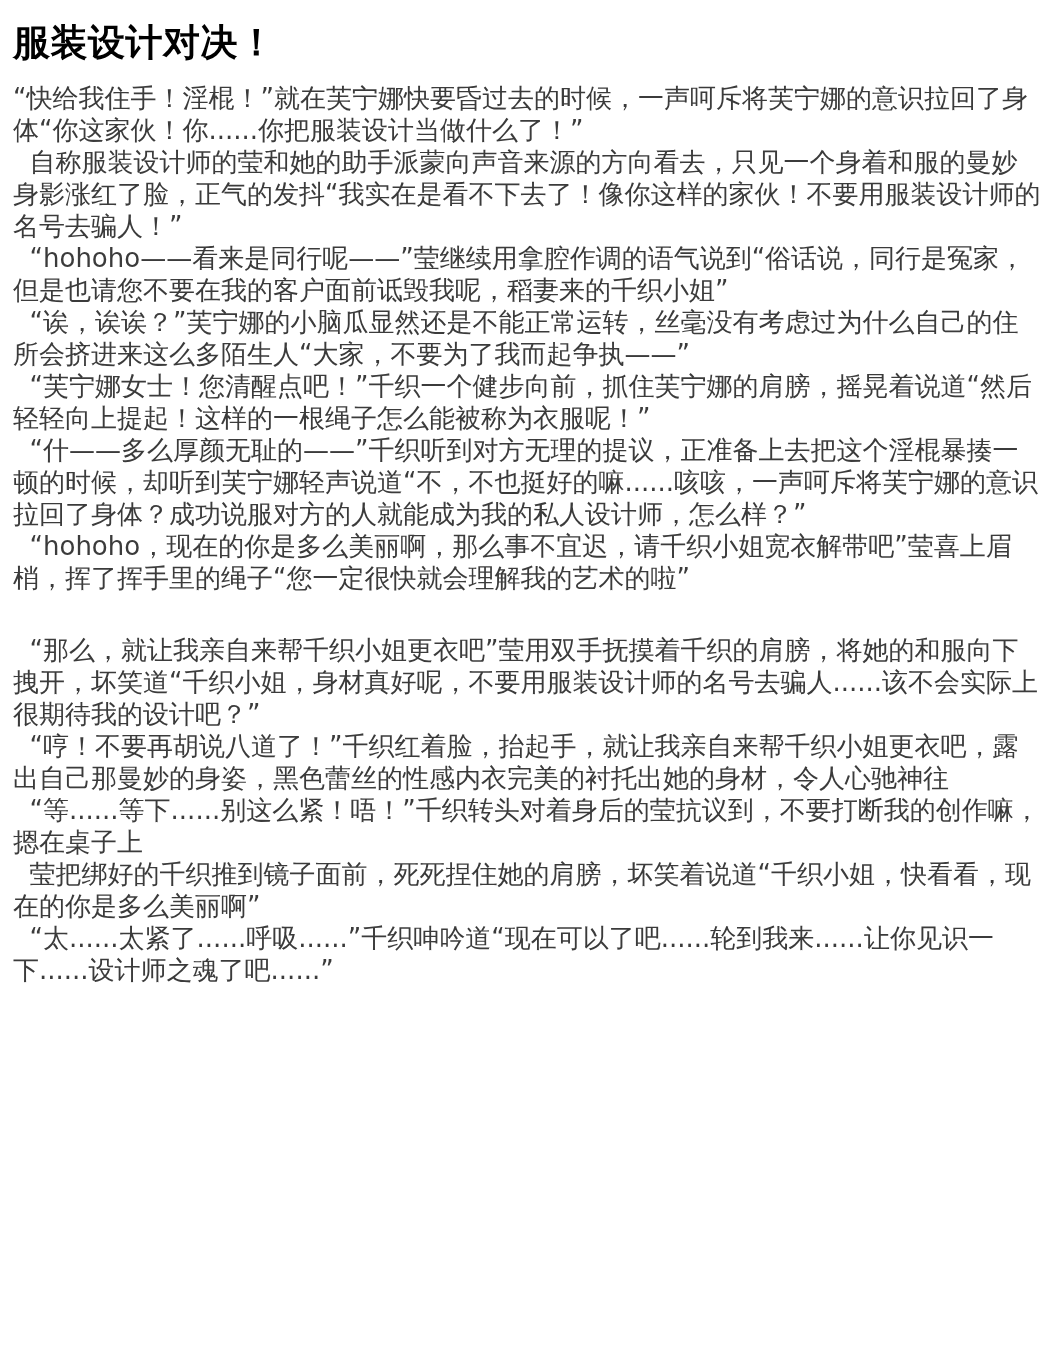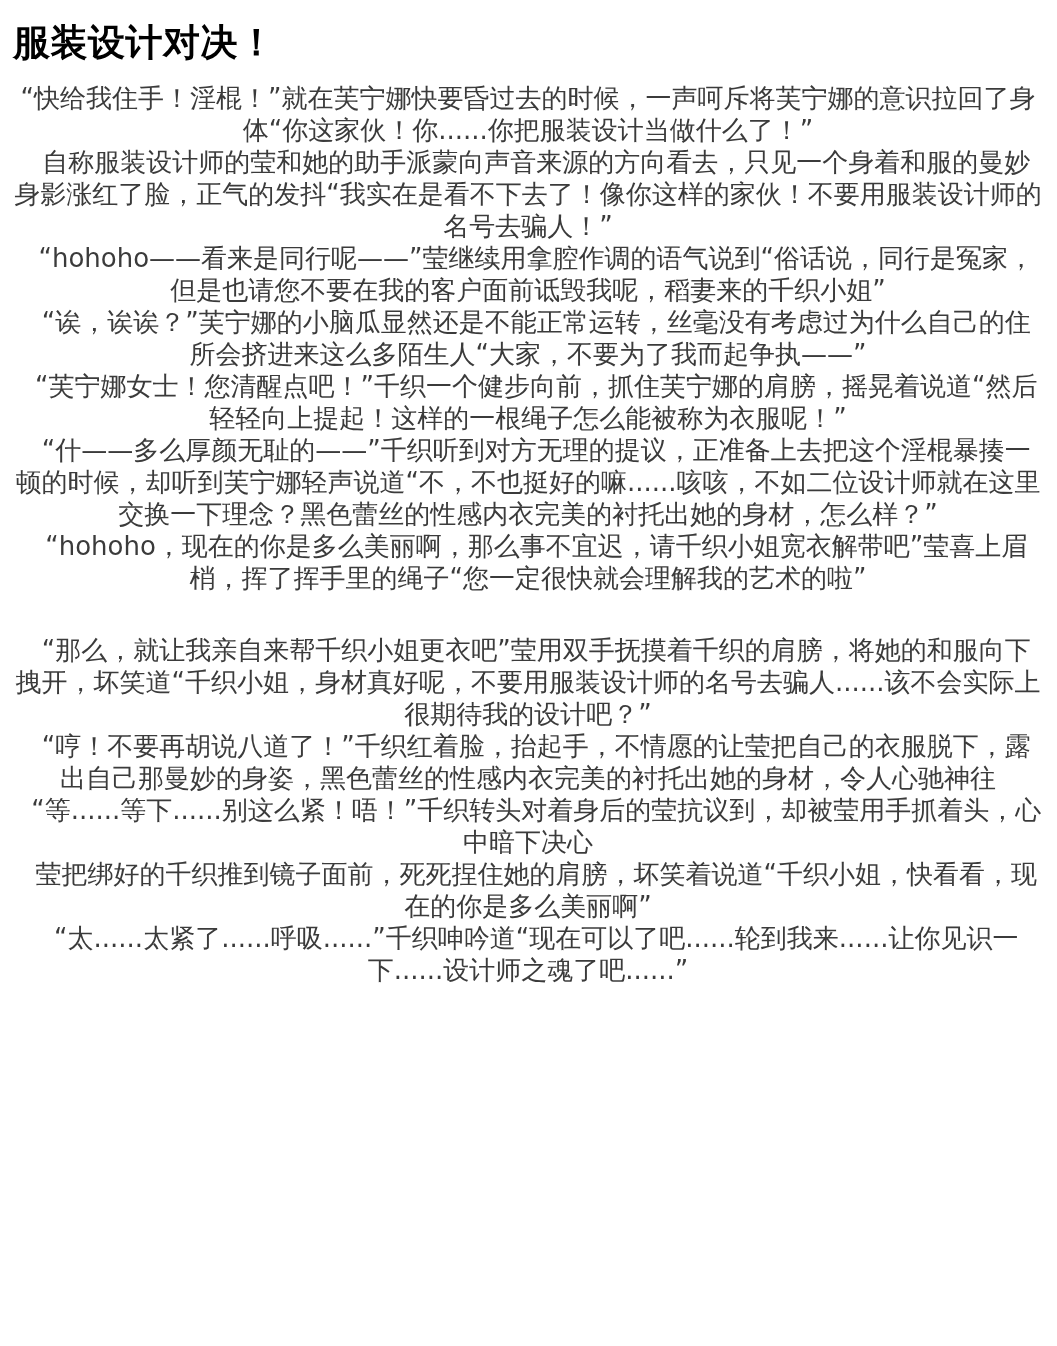--- a/index.html
+++ b/index.html
@@ -24,39 +24,39 @@
     color: #000000;
     letter-spacing: 0.5px;
   }
   .para {
     margin: 0;
     font-size: 26px;
     line-height: 32px;
     color: #3b3b3b;
     white-space: pre-wrap;
     word-break: break-word;
-    text-align: center;
+    text-align: left;
   }
   .para.blank {
     height: 40px;
   }
 </style>
 </head>
 <body>
 
 <div class="doc">
   <h1 class="title">服装设计对决！</h1>
   <div>
       <p class="para">“快给我住手！淫棍！”就在芙宁娜快要昏过去的时候，一声呵斥将芙宁娜的意识拉回了身体“你这家伙！你......你把服装设计当做什么了！”</p>
       <p class="para">  自称服装设计师的莹和她的助手派蒙向声音来源的方向看去，只见一个身着和服的曼妙身影涨红了脸，正气的发抖“我实在是看不下去了！像你这样的家伙！不要用服装设计师的名号去骗人！”</p>
       <p class="para">  “hohoho——看来是同行呢——”莹继续用拿腔作调的语气说到“俗话说，同行是冤家，但是也请您不要在我的客户面前诋毁我呢，稻妻来的千织小姐”</p>
       <p class="para">  “诶，诶诶？”芙宁娜的小脑瓜显然还是不能正常运转，丝毫没有考虑过为什么自己的住所会挤进来这么多陌生人“大家，不要为了我而起争执——”</p>
       <p class="para">  “芙宁娜女士！您清醒点吧！”千织一个健步向前，抓住芙宁娜的肩膀，摇晃着说道“然后轻轻向上提起！这样的一根绳子怎么能被称为衣服呢！”</p>
-      <p class="para">  “什——多么厚颜无耻的——”千织听到对方无理的提议，正准备上去把这个淫棍暴揍一顿的时候，却听到芙宁娜轻声说道“不，不也挺好的嘛......咳咳，不如二位设计师就在这里交换一下理念？黑色蕾丝的性感内衣完美的衬托出她的身材，怎么样？”</p>
+      <p class="para">  “什——多么厚颜无耻的——”千织听到对方无理的提议，正准备上去把这个淫棍暴揍一顿的时候，却听到芙宁娜轻声说道“不，不也挺好的嘛......咳咳，一声呵斥将芙宁娜的意识拉回了身体？成功说服对方的人就能成为我的私人设计师，怎么样？”</p>
       <p class="para">  “hohoho，现在的你是多么美丽啊，那么事不宜迟，请千织小姐宽衣解带吧”莹喜上眉梢，挥了挥手里的绳子“您一定很快就会理解我的艺术的啦”</p>
       <p class="para blank"></p>
       <p class="para">  “那么，就让我亲自来帮千织小姐更衣吧”莹用双手抚摸着千织的肩膀，将她的和服向下拽开，坏笑道“千织小姐，身材真好呢，不要用服装设计师的名号去骗人......该不会实际上很期待我的设计吧？”</p>
-      <p class="para">  “哼！不要再胡说八道了！”千织红着脸，抬起手，不情愿的让莹把自己的衣服脱下，露出自己那曼妙的身姿，黑色蕾丝的性感内衣完美的衬托出她的身材，令人心驰神往</p>
-      <p class="para">  “等......等下......别这么紧！唔！”千织转头对着身后的莹抗议到，却被莹用手抓着头，心中暗下决心</p>
+      <p class="para">  “哼！不要再胡说八道了！”千织红着脸，抬起手，就让我亲自来帮千织小姐更衣吧，露出自己那曼妙的身姿，黑色蕾丝的性感内衣完美的衬托出她的身材，令人心驰神往</p>
+      <p class="para">  “等......等下......别这么紧！唔！”千织转头对着身后的莹抗议到，不要打断我的创作嘛，摁在桌子上</p>
       <p class="para">  莹把绑好的千织推到镜子面前，死死捏住她的肩膀，坏笑着说道“千织小姐，快看看，现在的你是多么美丽啊”</p>
       <p class="para">  “太......太紧了......呼吸......”千织呻吟道“现在可以了吧......轮到我来......让你见识一下......设计师之魂了吧......”</p>
     </div>
 </div>
 
 </body></html>

